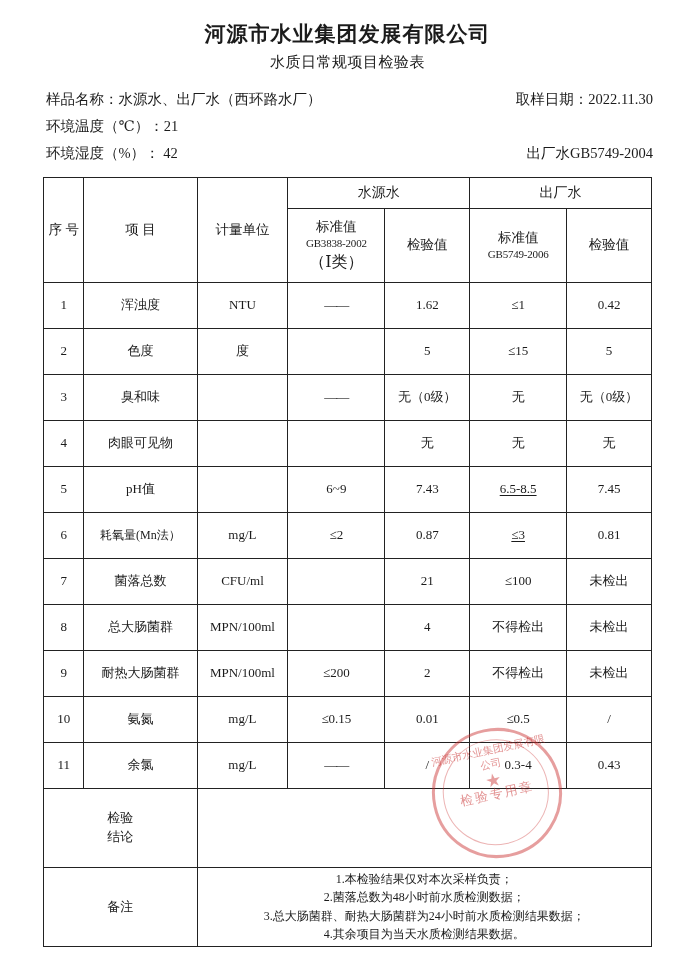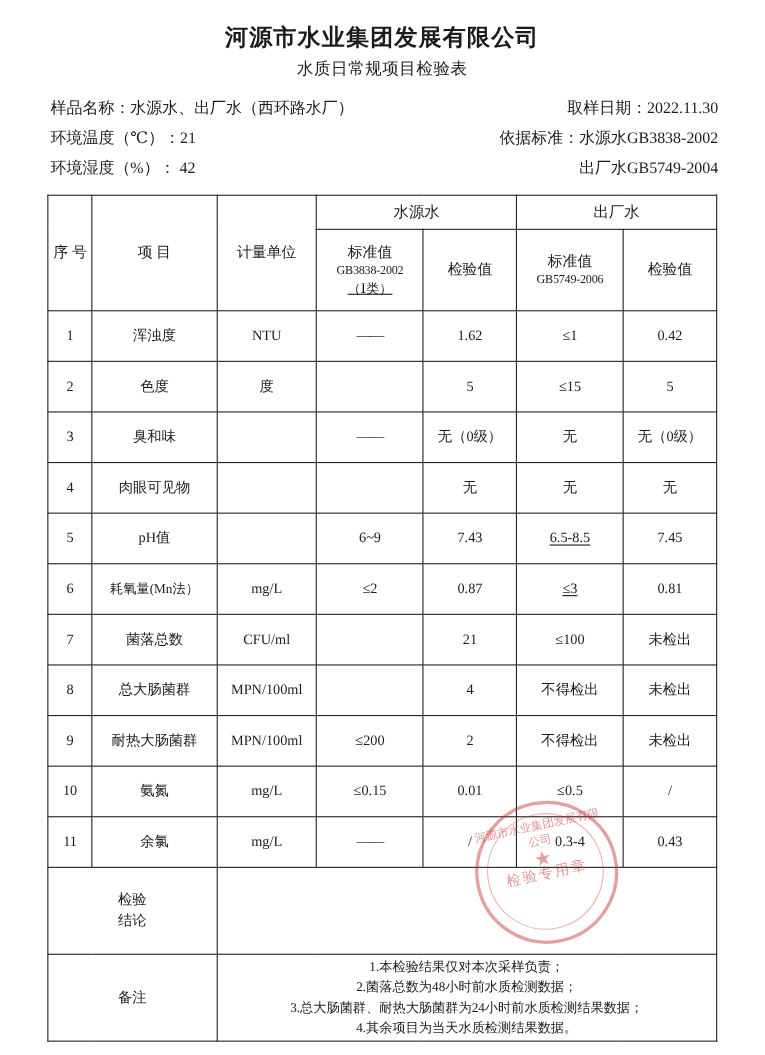--- a/index.html
+++ b/index.html
@@ -72,23 +72,22 @@
     height: 74px;
     font-size: 13.5px;
     line-height: 1.35;
   }
   .hdr-main .std-sub {
     font-size: 11px;
     display: block;
     letter-spacing: -0.2px;
   }
   .hdr-main .std-sub2 {
-    font-size: 12px;
+    font-size: 16px;
     display: block;
-    text-decoration: underline;
   }
   .data-row td {
     height: 41px;
   }
   .c-no { width: 40px; }
   .c-item { width: 112px; text-align: left; padding-left: 9px; }
   .c-unit { width: 90px; }
   .c-std1 { width: 96px; }
   .c-val1 { width: 84px; }
   .c-std2 { width: 96px; }
@@ -184,23 +183,20 @@
       <span class="meta-left">
         <span>样品名称：</span><span>水源水、出厂水（西环路水厂）</span>
       </span>
       <span class="meta-right">
         <span>取样日期：</span><span>2022.11.30</span>
       </span>
     </div>
     <div class="meta-row">
       <span class="meta-left">
         <span>环境温度（℃）：</span><span>21</span>
-      </span>
-      <span class="meta-right">
-        <span>依据标准：</span><span>水源水GB3838-2002</span>
       </span>
     </div>
     <div class="meta-row">
       <span class="meta-left">
         <span>环境湿度（%）：</span>&nbsp;<span>42</span>
       </span>
       <span class="meta-right">出厂水GB5749-2004</span>
     </div>
   </div>
 

